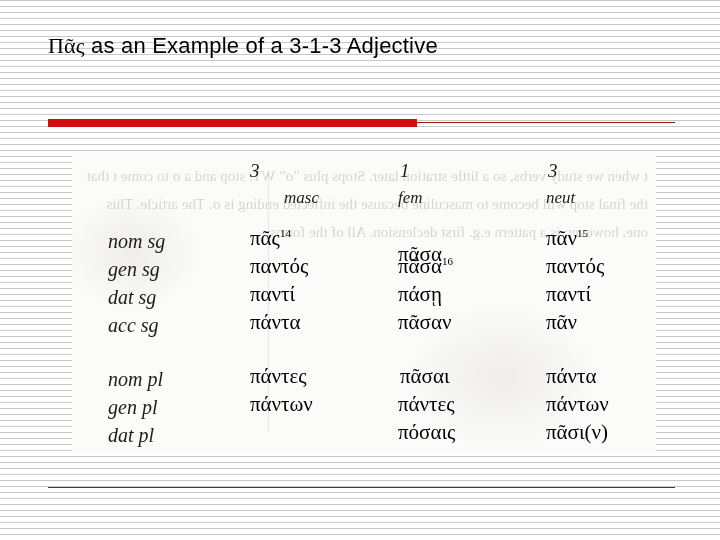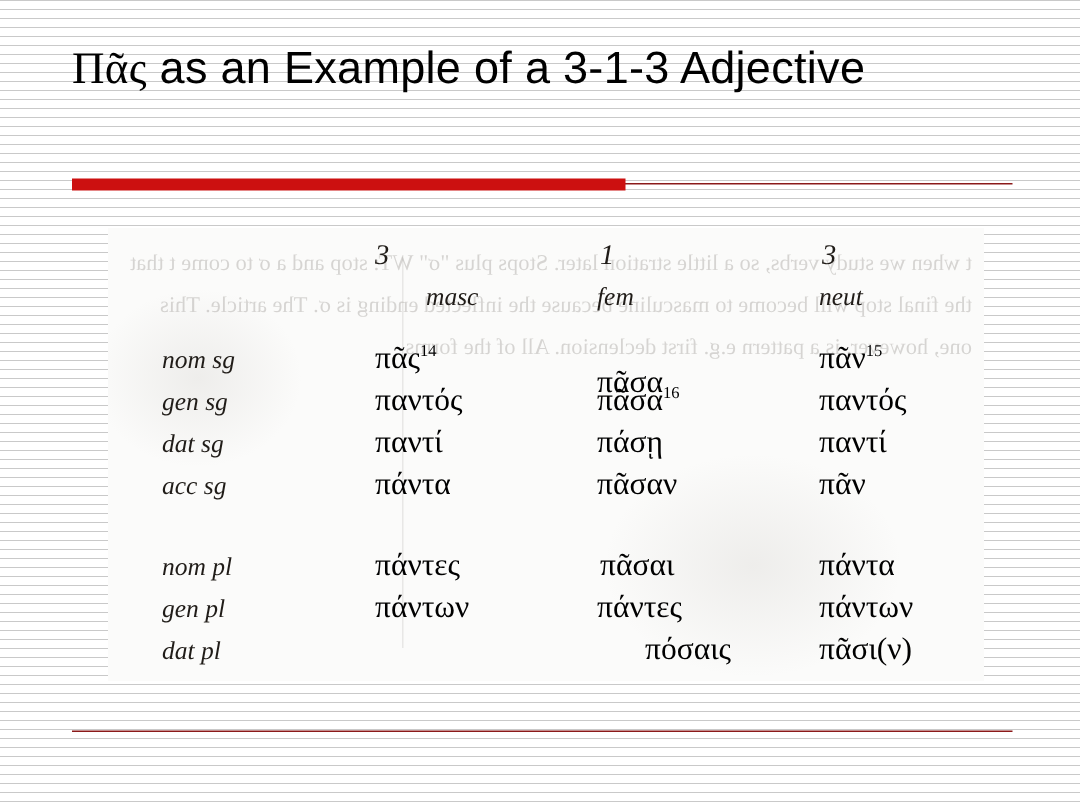--- a/index.html
+++ b/index.html
@@ -38,21 +38,21 @@
   
   #title-block {
     position: absolute;
     left: 48px;
     top: 26px;
     width: 640px;
   }
   #slide-title {
     margin: 0;
     font-family: "Liberation Sans", sans-serif;
-    font-size: 30px;
+    font-size: 22px;
     font-weight: normal;
     line-height: 39px;
     color: #000000;
     letter-spacing: 0.2px;
   }
   .greek-serif {
     font-family: "Liberation Serif", "DejaVu Serif", serif;
   }
 
   
@@ -144,21 +144,21 @@
 
   
   .cell {
     position: absolute;
     color: #191613;
     white-space: nowrap;
   }
   .case-label {
     font-family: "Liberation Serif", "DejaVu Serif", serif;
     font-style: italic;
-    font-size: 17px;
+    font-size: 20px;
     color: #201c18;
   }
   .gender-num {
     font-family: "Liberation Serif", "DejaVu Serif", serif;
     font-style: italic;
     font-size: 19px;
     color: #201c18;
   }
   .gender-name {
     font-family: "Liberation Serif", "DejaVu Serif", serif;
@@ -235,21 +235,21 @@
       <div class="cell greek-form" style="left:178px; top:212px;"><span>πάντες</span><sup></sup></div>
       <div class="cell greek-form" style="left:328px; top:212px;"><span>πᾶσαι</span><sup></sup></div>
       <div class="cell greek-form" style="left:474px; top:212px;"><span>πάντα</span><sup></sup></div>
 
       <div class="cell case-label" style="left:36px;  top:244px;text-align:right;">gen pl</div>
       <div class="cell greek-form" style="left:178px; top:240px;"><span>πάντων</span><sup></sup></div>
       <div class="cell greek-form" style="left:326px; top:240px;"><span>πάντες</span><sup></sup></div>
       <div class="cell greek-form" style="left:474px; top:240px;"><span>πάντων</span><sup></sup></div>
 
       <div class="cell case-label" style="left:36px;  top:272px;">dat pl</div>
-      <div class="cell greek-form" style="left:326px; top:268px;margin-left:32px;"><span>πόσαις</span><sup></sup></div>
+      <div class="cell greek-form" style="left:326px; top:268px;"><span>πόσαις</span><sup></sup></div>
       <div class="cell greek-form" style="left:474px; top:268px;"><span>πᾶσι(ν)</span><sup></sup></div>
 
     </div>
   </div>
 
   <div id="footer-rule"></div>
 
 </div>
 
 </body></html>

